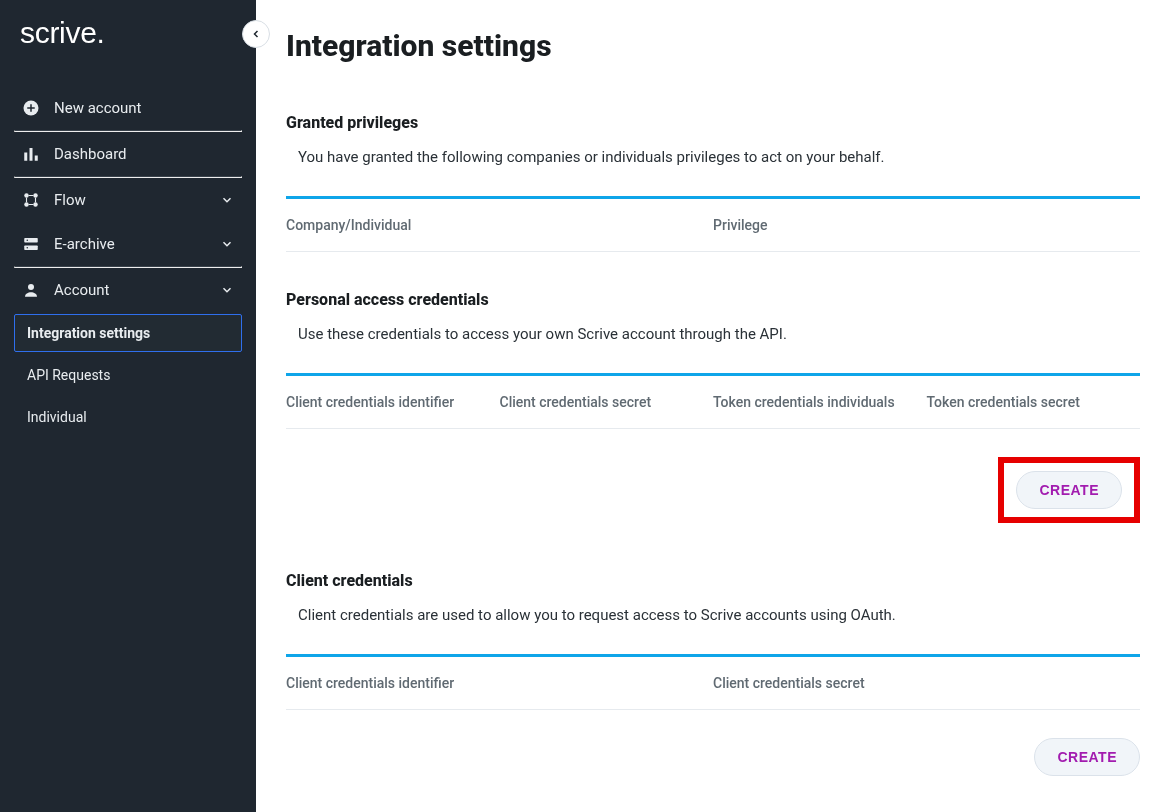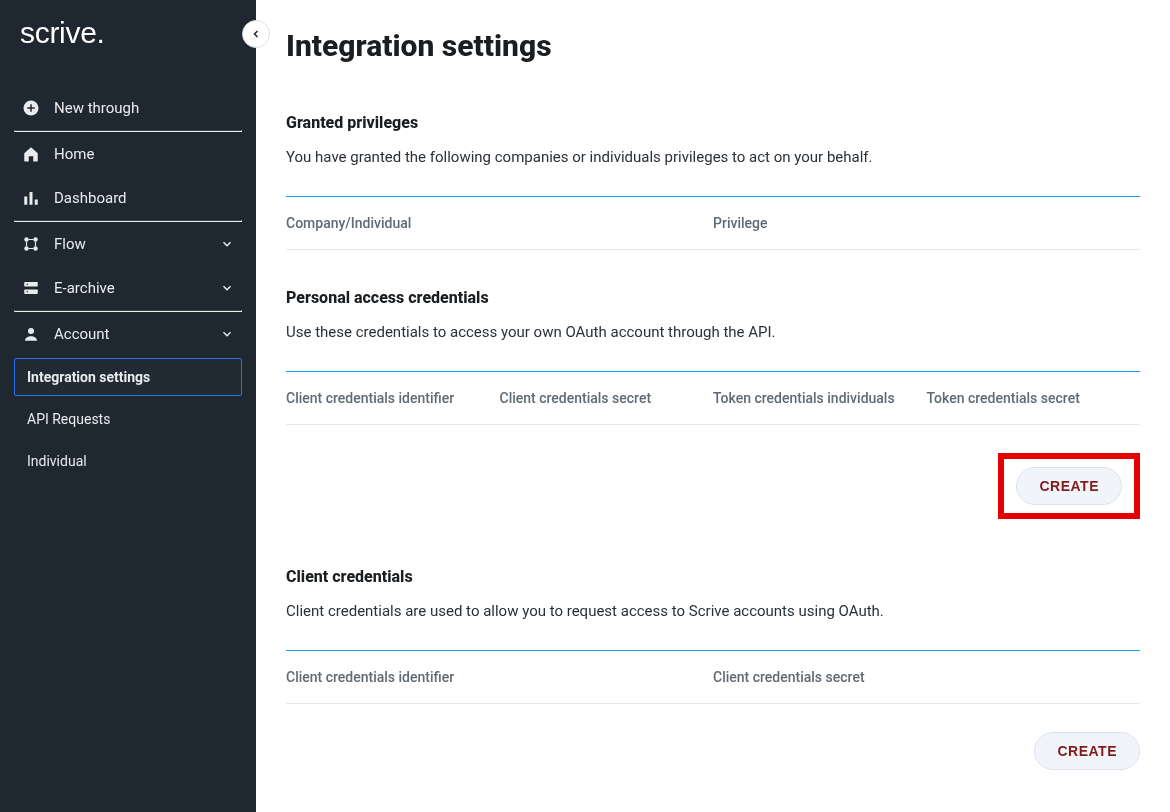--- a/index.html
+++ b/index.html
@@ -120,24 +120,25 @@
   .section-title {
     font-size: 16px;
     font-weight: 800;
     color: #1a1e21;
     margin-bottom: 16px;
   }
   .section-desc {
     font-size: 15px;
     color: #2a3137;
     margin-bottom: 30px;
+    margin-left: 12px;
   }
   .table {
     width: 100%;
-    border-top: 1px solid #0ea5e9;
+    border-top: 3px solid #0ea5e9;
   }
   .table-header {
     display: flex;
     padding: 18px 0;
     border-bottom: 1px solid #e6eaee;
   }
   .table-header .th {
     font-size: 14px;
     color: #606a72;
     font-weight: 500;
@@ -149,21 +150,21 @@
     justify-content: flex-end;
     padding: 28px 0 10px 0;
   }
   .btn-create {
     background: #f1f5f9;
     border: 1px solid #dbe2ea;
     border-radius: 22px;
     padding: 10px 22px;
     font-size: 14px;
     font-weight: 700;
-    color: #7f1d1d;
+    color: #a21caf;
     cursor: pointer;
     letter-spacing: 0.5px;
   }
   .highlight-box {
     border: 6px solid #e60000;
     padding: 8px 12px;
     display: inline-flex;
   }
 </style>
 </head>
@@ -184,33 +185,25 @@
 
   <div class="nav">
 
     <div class="nav-item">
       <span class="icon">
         <svg viewBox="0 0 24 24" fill="#e8ecef">
             <circle cx="12" cy="12" r="10"></circle>
             <path d="M12 7v10M7 12h10" stroke="#1f2730" stroke-width="2"></path>
           </svg>
       </span>
-      <span class="label">New through</span>
+      <span class="label">New account</span>
     </div>
 
     <hr class="nav-group-divider">
 
-    <div class="nav-item">
-      <span class="icon">
-        <svg viewBox="0 0 24 24" fill="#e8ecef">
-            <path d="M3 11l9-8 9 8v10a1 1 0 01-1 1h-5v-7h-6v7H4a1 1 0 01-1-1V11z"></path>
-          </svg>
-      </span>
-      <span class="label">Home</span>
-    </div>
 
     <div class="nav-item">
       <span class="icon">
         <svg viewBox="0 0 24 24" fill="#e8ecef">
             <rect x="3" y="10" width="4" height="11"></rect>
             <rect x="10" y="4" width="4" height="17"></rect>
             <rect x="17" y="14" width="4" height="7"></rect>
           </svg>
       </span>
       <span class="label">Dashboard</span>
@@ -295,21 +288,21 @@
     <div class="table">
       <div class="table-header cols-2">
         <div class="th">Company/Individual</div>
         <div class="th">Privilege</div>
       </div>
     </div>
   </div>
 
   <div class="section">
     <h2 class="section-title">Personal access credentials</h2>
-    <p class="section-desc">Use these credentials to access your own OAuth account through the API.</p>
+    <p class="section-desc">Use these credentials to access your own Scrive account through the API.</p>
     <div class="table">
       <div class="table-header cols-4">
         <div class="th">Client credentials identifier</div>
         <div class="th">Client credentials secret</div>
         <div class="th">Token credentials individuals</div>
         <div class="th">Token credentials secret</div>
       </div>
     </div>
     <div class="button-row">
       <div class="highlight-box">

